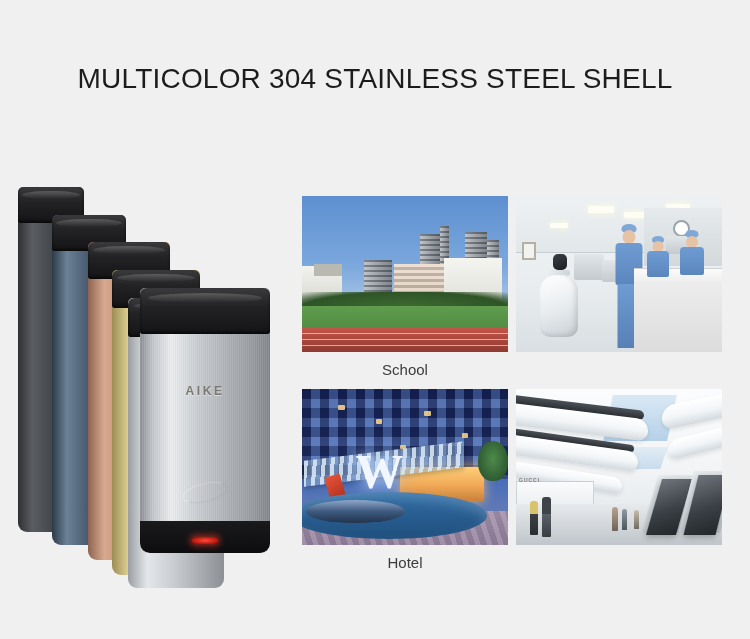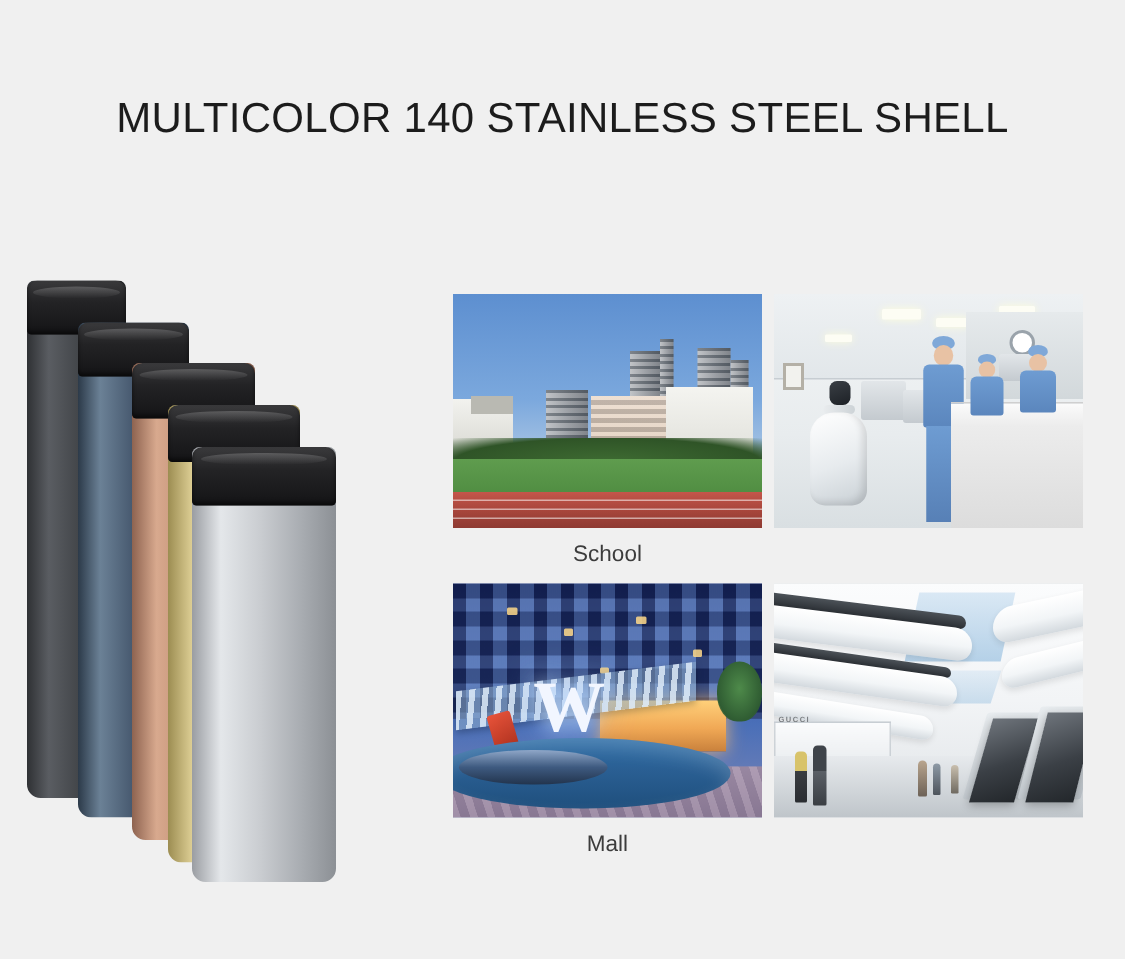--- a/index.html
+++ b/index.html
@@ -230,21 +230,21 @@
   .mall-floor { position:absolute; left:0; right:0; bottom:0; height:26%;
     background: linear-gradient(180deg,#e7eaed 0%, #cfd4d8 60%, #bfc5ca 100%); }
   .mall-person { position:absolute; border-radius:3px 3px 1px 1px; }
   .mall-sign { position:absolute; font-size:5px; letter-spacing:1px; color:#7b7f83; font-weight:700; }
   .mall-store { position:absolute; background: linear-gradient(180deg,#fafbfc,#e3e7ea); border:1px solid rgba(180,188,195,.6); }
 </style>
 </head>
 <body>
 
 <div class="header">
-  <h1 class="headline">MULTICOLOR 140 STAINLESS STEEL SHELL</h1>
+  <h1 class="headline">MULTICOLOR 304 STAINLESS STEEL SHELL</h1>
 </div>
 
 <div class="product-stage">
 
   <div class="dryer" style="left:18px; top:17px; width:66px; height:345px;">
     <div class="body" style="background: linear-gradient(90deg,#2f3134 0%, #5a5d62 22%, #43464a 52%, #2a2c2f 80%, #1f2123 100%);"></div>
     <div class="cap" style="height:36px;"></div>
   </div>
 
   <div class="dryer" style="left:52px; top:45px; width:74px; height:330px;">
@@ -260,20 +260,30 @@
   <div class="dryer" style="left:112px; top:100px; width:88px; height:305px;">
     <div class="body" style="background: linear-gradient(90deg,#9c8d52 0%, #e3d49a 20%, #cbb878 48%, #a89758 78%, #8a7b45 100%);"></div>
     <div class="cap" style="height:38px;"></div>
   </div>
 
   <div class="dryer" style="left:128px; top:128px; width:96px; height:290px;">
     <div class="body" style="background: linear-gradient(90deg,#9a9da2 0%, #e4e7ea 20%, #c9ccd0 48%, #a6aaaf 78%, #8c9095 100%);"></div>
     <div class="cap" style="height:39px;"></div>
   </div>
 
+  <div class="dryer" style="left:140px; top:118px; width:130px; height:265px;">
+    <div class="body" style="background:
+           repeating-linear-gradient(90deg, rgba(255,255,255,.055) 0 1px, rgba(0,0,0,.035) 1px 2px),
+           linear-gradient(90deg,#8e9196 0%, #c6c9cd 10%, #eceef0 24%, #c9ccd0 46%, #aeb2b7 68%, #9a9ea3 86%, #84888d 100%);"></div>
+    <div class="cap" style="height:46px;"></div>
+    <div class="logo" style="top:96px;">AIKE</div>
+    <div class="swirl" style="top:195px; width:44px; height:17px;"></div>
+    <div class="foot" style="height:32px;"></div>
+    <div class="led" style="bottom:9px; width:26px; height:7px;"></div>
+  </div>
 </div>
 
 <div class="grid">
 
   <div class="grid-row">
 
     <div class="cell">
       <div class="photo">
         <div class="sch-sky"></div>
         <div class="sch-tower" style="left:118px; top:38px; width:20px; height:68px;"></div>
@@ -353,21 +363,21 @@
         <div class="hot-glow" style="left:98px; top:56px; width:6px; height:4px;"></div>
         <div class="hot-lobby" style="left:98px; top:78px; width:84px; height:34px;"></div>
         <div class="hot-canopy" style="left:2px; top:62px; width:160px; height:26px;"></div>
         <div class="hot-red" style="left:26px; top:86px; width:16px; height:30px;"></div>
         <div class="hot-tree" style="left:176px; top:52px; width:30px; height:40px;"></div>
         <div class="hot-w">W</div>
         <div class="hot-plaza"></div>
         <div class="hot-pool"></div>
         <div class="hot-sculpt"></div>
       </div>
-      <div class="caption">Mall</div>
+      <div class="caption">Hotel</div>
     </div>
 
     <div class="cell">
       <div class="photo">
         <div class="mall-bg"></div>
         <div class="mall-sky" style="left:92px; top:6px; width:64px; height:46px; transform:skewX(-12deg);"></div>
         <div class="mall-sky" style="left:104px; top:58px; width:44px; height:22px; transform:skewX(-18deg); opacity:.5;"></div>
 
         <div class="mall-dark" style="left:0; top:14px; width:128px; height:9px; transform:skewY(7deg); border-radius:0 40px 40px 0;"></div>
         <div class="mall-balc" style="left:-10px; top:22px; width:142px; height:22px; transform:skewY(7deg); border-radius:0 60px 60px 0;"></div>

